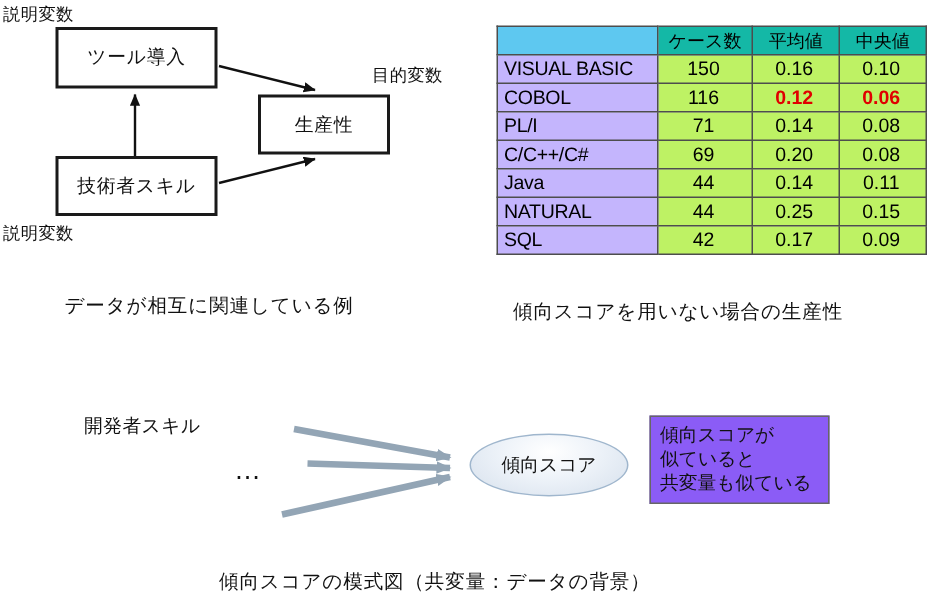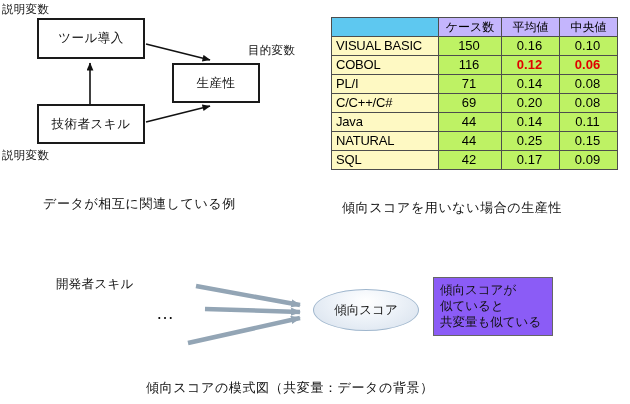--- a/index.html
+++ b/index.html
@@ -57,29 +57,29 @@
   .stat-table td {
     border: 1px solid #4d4d4d;
     padding: 0px 4px;
     height: 18px;
     line-height: 18px;
     font-weight: normal;
     color: #000000;
     box-sizing: border-box;
   }
   .stat-table thead th {
-    background: #c4b5fd;
+    background: #14b8a6;
     text-align: center;
     font-size: 12px;
   }
   .stat-table thead th.corner-cell {
     background: #5ec8f0;
   }
   .stat-table tbody th {
-    background: #fef9c3;
+    background: #c4b5fd;
     text-align: left;
     font-size: 13px;
     letter-spacing: -0.2px;
   }
   .stat-table tbody td {
     background: #bef264;
     text-align: center;
     font-size: 13px;
     padding-right: 6px;
   }

